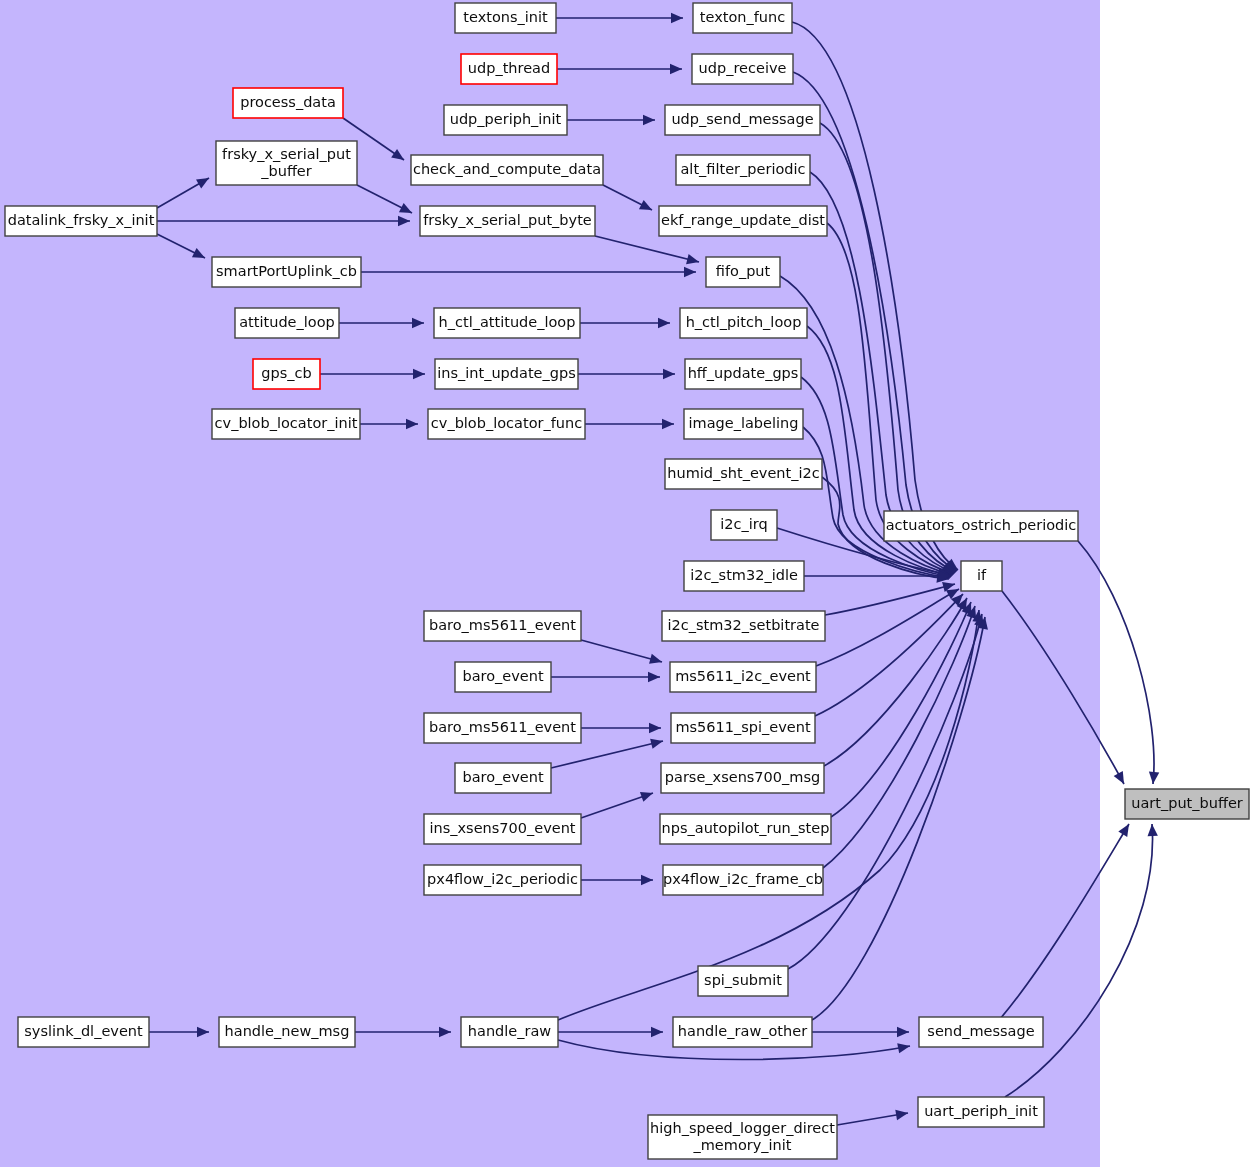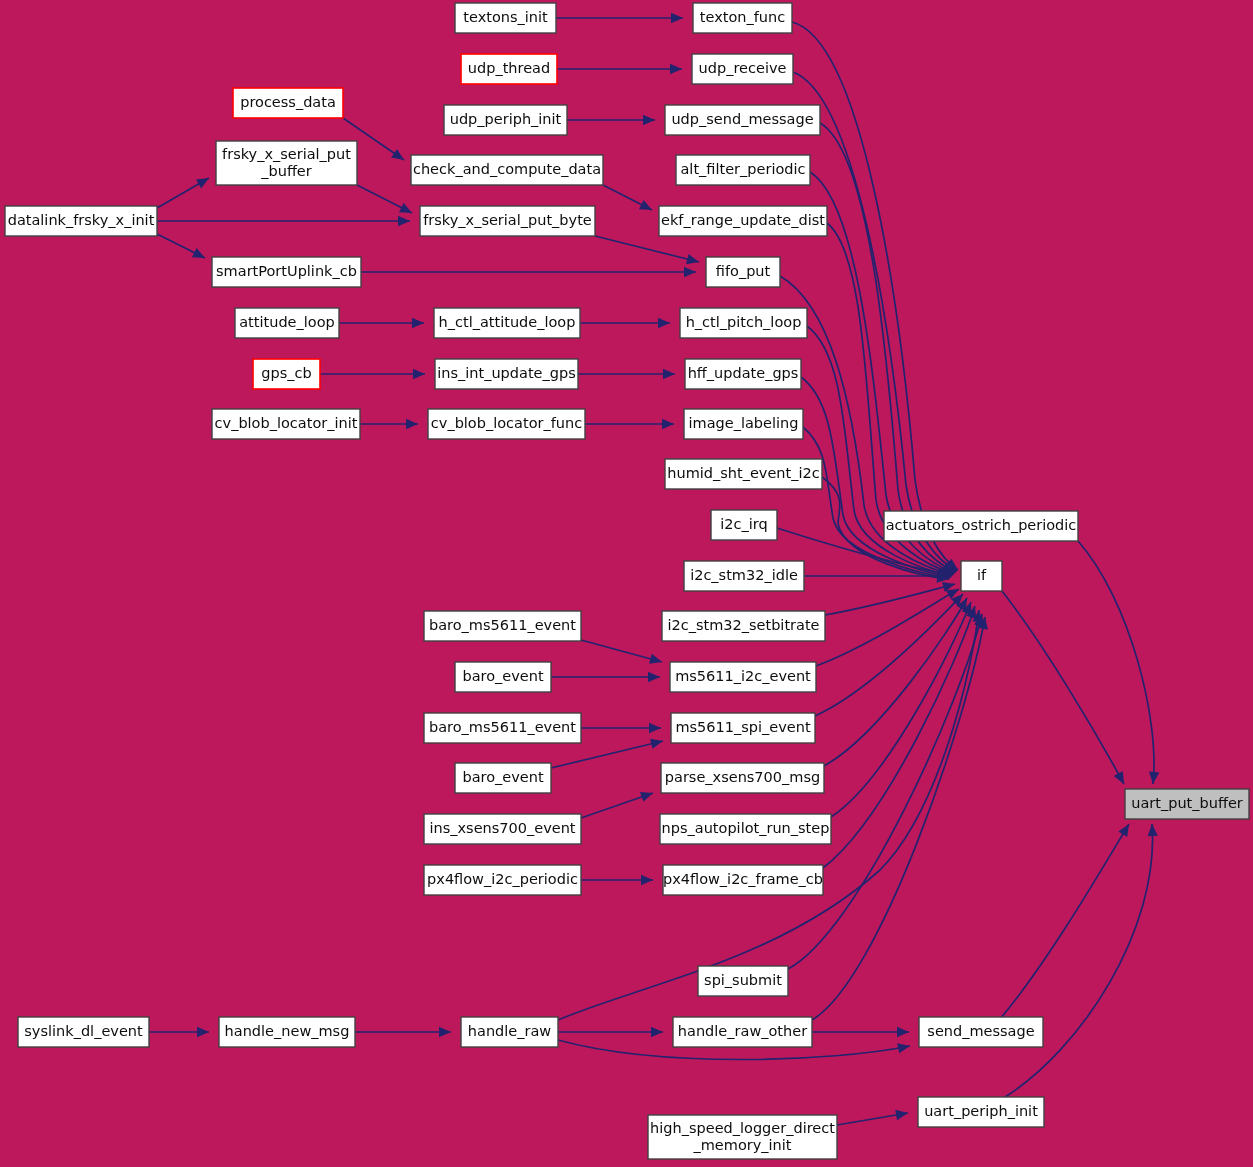--- a/index.html
+++ b/index.html
@@ -2,23 +2,23 @@
 <html><head>
 <meta charset="utf-8">
 <style>
   html, body {
     margin: 0;
     padding: 0;
     background: #ffffff;
   }
   #graph-root {
     position: relative;
-    width: 1253px;
+    width: 1100px;
     height: 1167px;
-    background: #be185d;
+    background: #c4b5fd;
     font-family: "DejaVu Sans", "Liberation Sans", sans-serif;
   }
   svg.graph-canvas {
     position: absolute;
     left: 0;
     top: 0;
     width: 1253px;
     height: 1167px;
     overflow: visible;
   }

